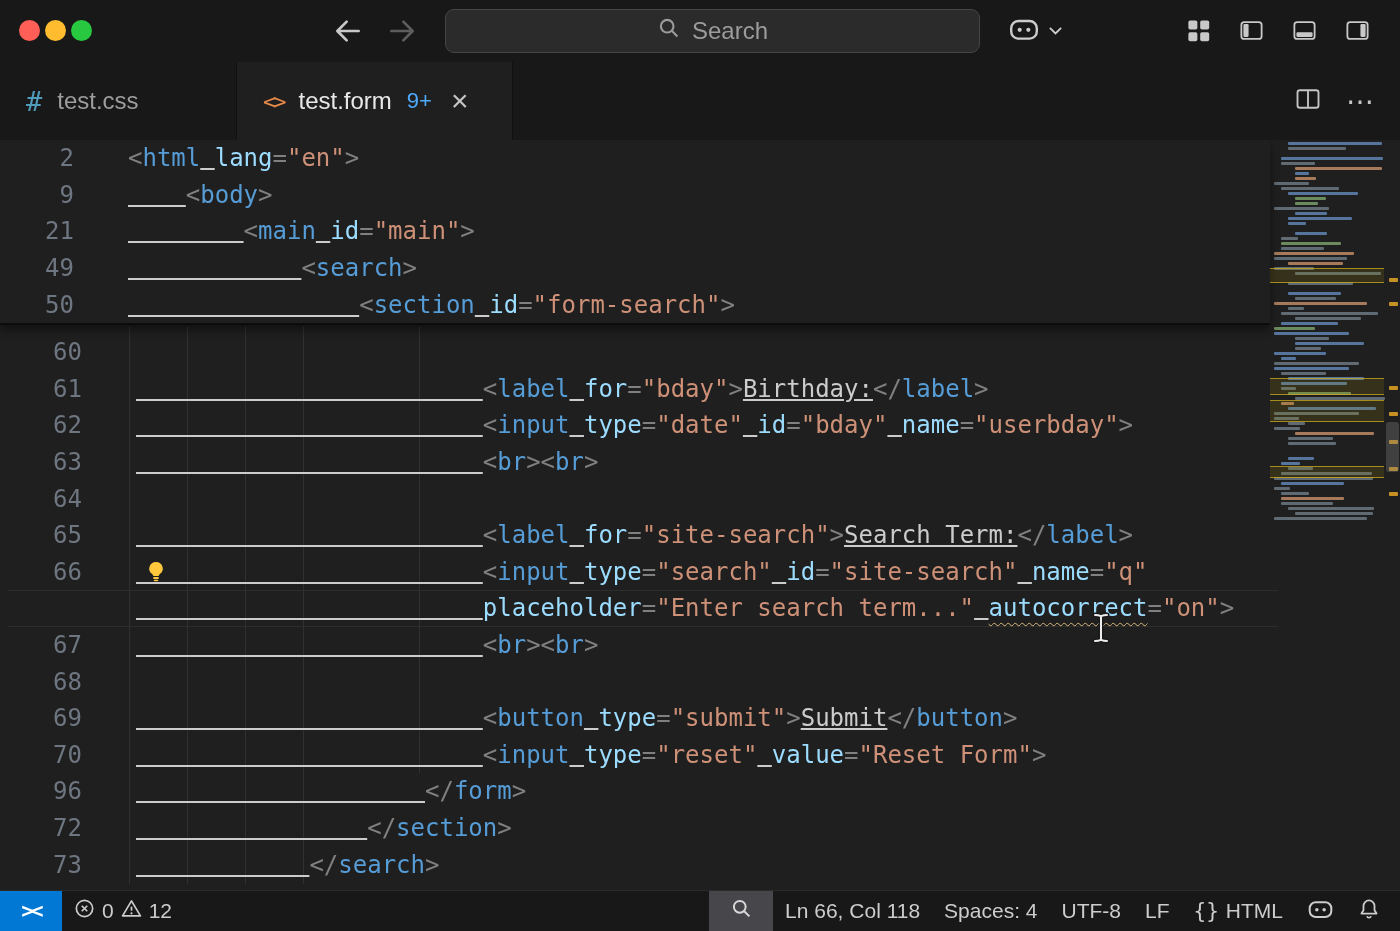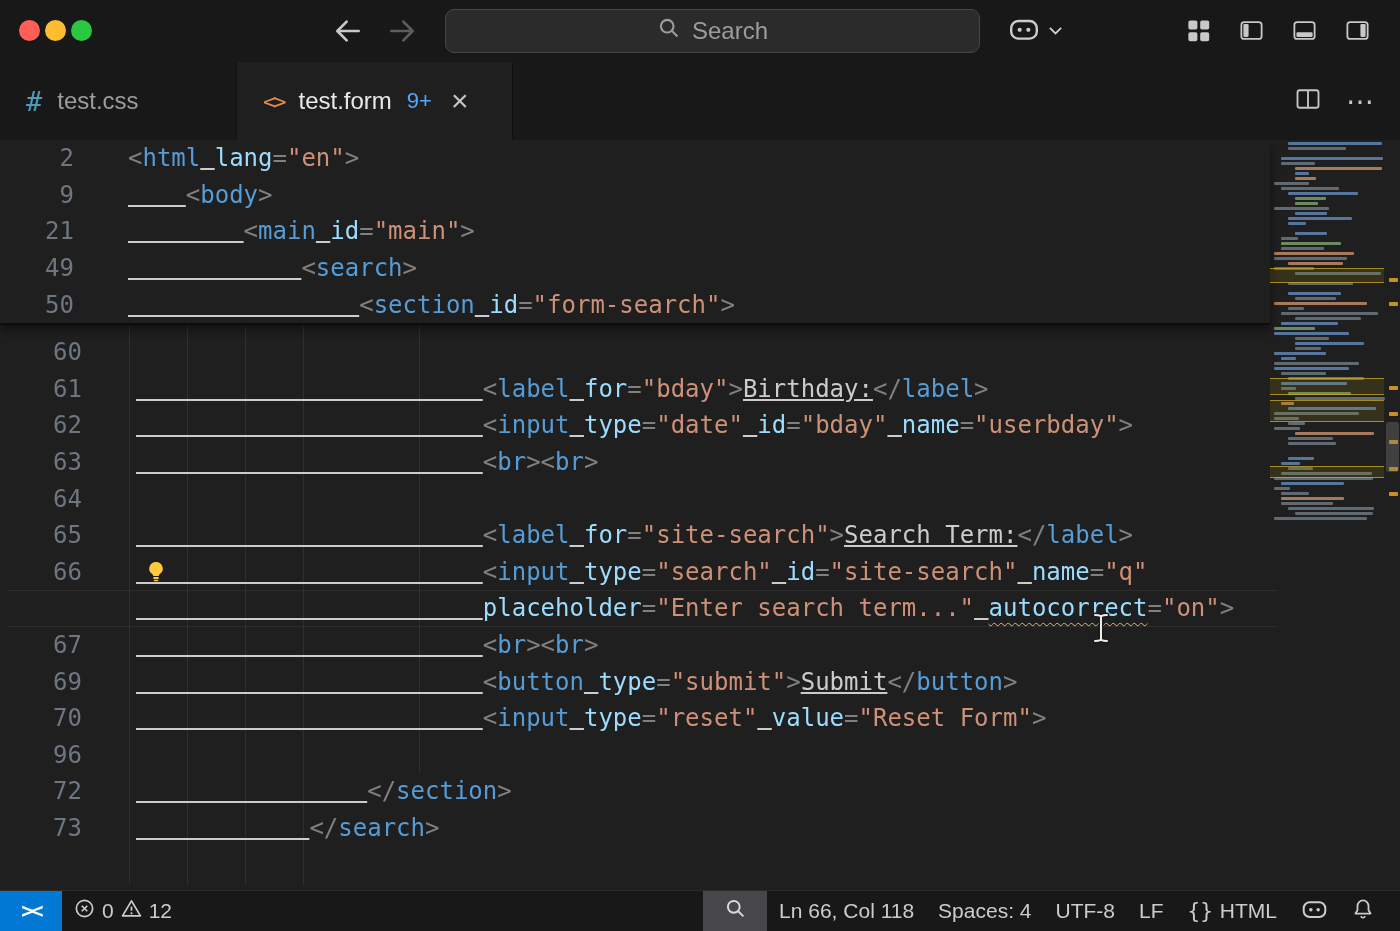--- a/index.html
+++ b/index.html
@@ -70,21 +70,21 @@
   .mm-band { position:absolute; left:1270px; width:114px; background:rgba(170,140,0,.16);
     border-top:1px solid rgba(205,170,30,.75); border-bottom:1px solid rgba(205,170,30,.75); z-index:3; }
   .ov-tick { position:absolute; left:1389px; width:9px; height:4px; background:#c79022; border-radius:1px; z-index:3; }
   .ov-slider { position:absolute; left:1386px; width:13px; background:rgba(125,125,125,.35); border-radius:3px; z-index:3; }
   
   .statusbar {
     position:absolute; bottom:0; left:0; right:0; height:41px; background:#181818;
     border-top:1px solid #2b2b2b; display:flex; align-items:center; font-size:21px; color:#cccccc;
   }
   .sb-left { display:flex; align-items:center; height:100%; }
-  .sb-right { position:absolute; right:0; top:0; height:100%; display:flex; align-items:flex-start; padding-right:14px; }
+  .sb-right { position:absolute; right:0; top:0; height:100%; display:flex; align-items:flex-start; padding-right:8px; }
   .sb-item { display:flex; align-items:center; gap:7px; padding:0 12px; height:100%; white-space:nowrap; }
   .sb-remote {
     width:62px; height:100%; background:#0078d4; color:#fff; display:flex; align-items:center; justify-content:center;
     font-family:"DejaVu Sans Mono", monospace; font-size:21px; font-weight:bold; letter-spacing:-3px;
     transform:none;
   }
   .sb-zoom { background:#46464b; width:64px; justify-content:center; }
   .braces { font-family:"DejaVu Sans Mono", monospace; font-size:21px; }
   
   .mouse-cursor { position:absolute; left:1090px; top:612px; z-index:9; }
@@ -240,32 +240,38 @@
           <div class="ln"></div>
           <div class="glyph"></div>
           <div class="ct"><span class="c-x">                        </span><span class="c-a">placeholder</span><span class="c-p">=</span><span class="c-s">"Enter search term..."</span><span class="c-x"> </span><span class="c-a c-w">autocorrect</span><span class="c-p">=</span><span class="c-s">"on"</span><span class="c-p">&gt;</span></div>
         </div>
         <div class="code-row">
           <div class="ln">67</div>
           <div class="glyph"></div>
           <div class="ct"><span class="c-x">                        </span><span class="c-p">&lt;</span><span class="c-t">br</span><span class="c-p">&gt;&lt;</span><span class="c-t">br</span><span class="c-p">&gt;</span></div>
         </div>
         <div class="code-row">
+          <div class="ln">68</div>
+          <div class="glyph"></div>
+          <div class="ct"></div>
+        </div>
+        <div class="code-row">
           <div class="ln">69</div>
           <div class="glyph"></div>
           <div class="ct"><span class="c-x">                        </span><span class="c-p">&lt;</span><span class="c-t">button</span><span class="c-x"> </span><span class="c-a">type</span><span class="c-p">=</span><span class="c-s">"submit"</span><span class="c-p">&gt;</span><span class="c-x">Submit</span><span class="c-p">&lt;/</span><span class="c-t">button</span><span class="c-p">&gt;</span></div>
         </div>
         <div class="code-row">
           <div class="ln">70</div>
           <div class="glyph"></div>
           <div class="ct"><span class="c-x">                        </span><span class="c-p">&lt;</span><span class="c-t">input</span><span class="c-x"> </span><span class="c-a">type</span><span class="c-p">=</span><span class="c-s">"reset"</span><span class="c-x"> </span><span class="c-a">value</span><span class="c-p">=</span><span class="c-s">"Reset Form"</span><span class="c-p">&gt;</span></div>
         </div>
         <div class="code-row">
           <div class="ln">96</div>
           <div class="glyph"></div>
+          <div class="ct"><span class="c-x">                    </span><span class="c-p">&lt;/</span><span class="c-t">form</span><span class="c-p">&gt;</span></div>
         </div>
         <div class="code-row">
           <div class="ln">72</div>
           <div class="glyph"></div>
           <div class="ct"><span class="c-x">                </span><span class="c-p">&lt;/</span><span class="c-t">section</span><span class="c-p">&gt;</span></div>
         </div>
         <div class="code-row">
           <div class="ln">73</div>
           <div class="glyph"></div>
           <div class="ct"><span class="c-x">            </span><span class="c-p">&lt;/</span><span class="c-t">search</span><span class="c-p">&gt;</span></div>

